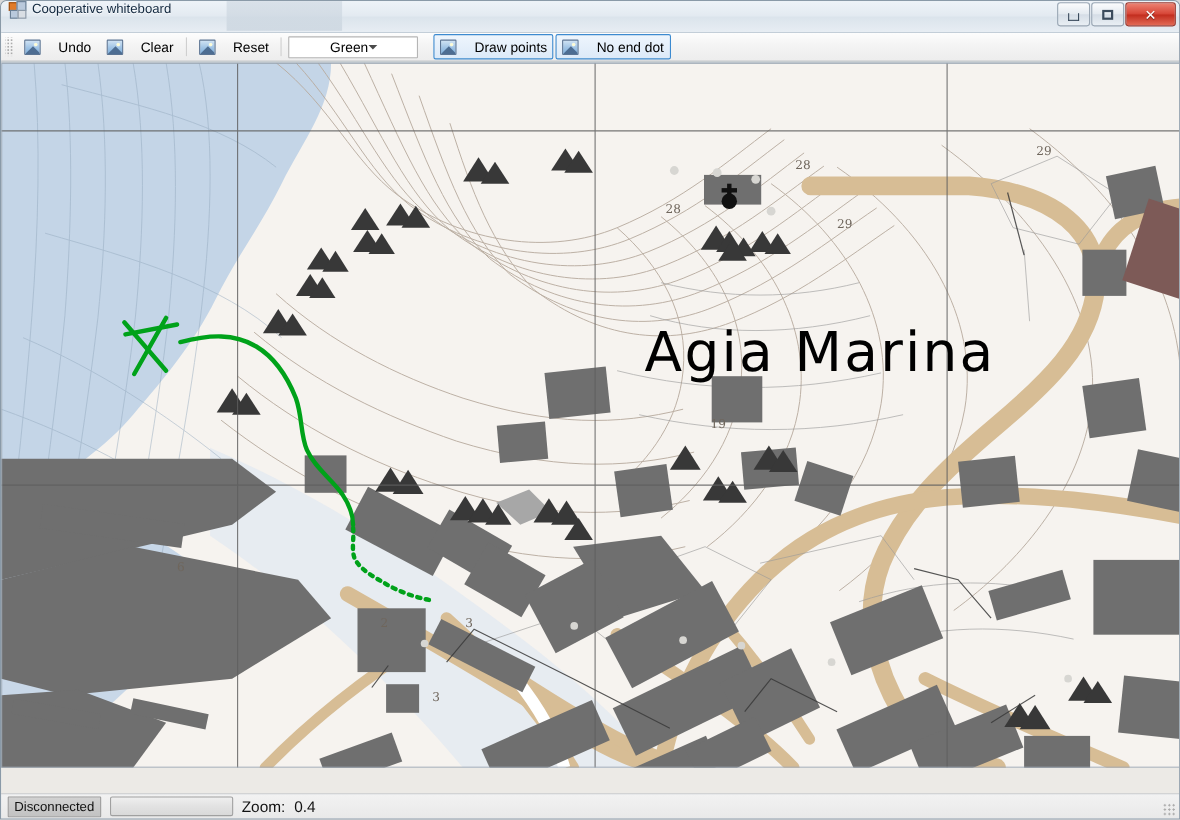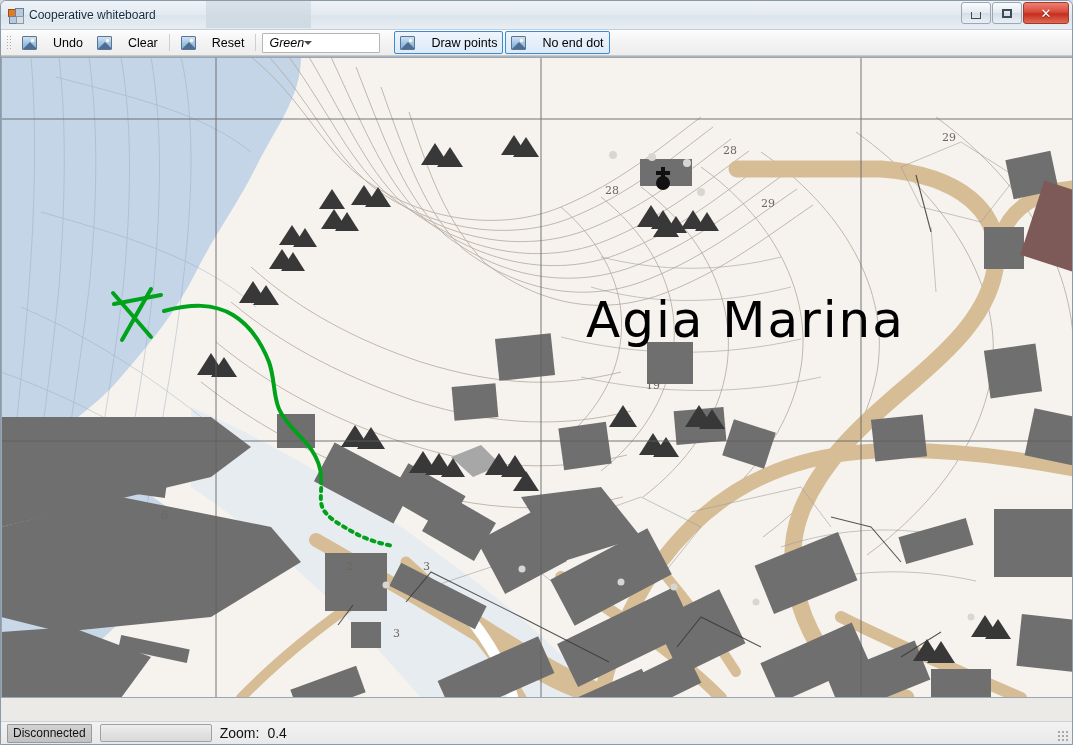--- a/index.html
+++ b/index.html
@@ -19,21 +19,21 @@
     display:flex;flex-direction:column;
     overflow:hidden;
   }
 
   
   .titlebar{
     position:relative;
     height:28px;min-height:28px;
     background:linear-gradient(180deg,#eef3f8 0%,#e3eaf1 48%,#dbe4ec 52%,#e7edf3 100%);
     border-bottom:1px solid #c3ced8;
-    display:flex;align-items:center;
+    display:flex;
     border-radius:5px 5px 0 0;
     padding-left:7px;
   }
   .app-icon{
     width:15px;height:15px;position:relative;margin-right:6px;flex:none;
   }
   .app-icon i{position:absolute;display:block;}
   .app-icon .sq1{left:0;top:1px;width:6px;height:6px;background:#e07b2a;border:1px solid #9c4f12;}
   .app-icon .sq2{left:7px;top:0px;width:7px;height:7px;background:#b9c9dc;border:1px solid #6a7f95;}
   .app-icon .sq3{left:1px;top:8px;width:6px;height:6px;background:#b9c9dc;border:1px solid #6a7f95;}
@@ -115,24 +115,24 @@
   .pic-icon::before{
     content:"";position:absolute;left:-1px;bottom:-1px;
     width:0;height:0;border-left:8px solid transparent;border-right:8px solid transparent;
     border-bottom:8px solid #4d6d92;
   }
   .pic-icon::after{
     content:"";position:absolute;right:2px;top:2px;width:3px;height:3px;border-radius:50%;
     background:#fdfcd4;box-shadow:0 0 1px #fff;
   }
   .combo{
-    display:flex;align-items:center;justify-content:flex-start;
+    display:flex;align-items:center;justify-content:center;
     width:118px;height:20px;margin:0 2px;padding:0 3px 0 6px;
     border:1px solid #b5b5b5;border-radius:1px;
-    background:#fff;font-size:12.5px;color:#000;box-sizing:border-box;font-style:italic;
+    background:#fff;font-size:12.5px;color:#000;box-sizing:border-box;
   }
   .combo .caret{
     width:0;height:0;border-left:4px solid transparent;border-right:4px solid transparent;
     border-top:4px solid #4a4a4a;margin-right:3px;
   }
 
   
   .canvas-wrap{
     flex:1;position:relative;overflow:hidden;
     border-top:1px solid #a9b4bf;

